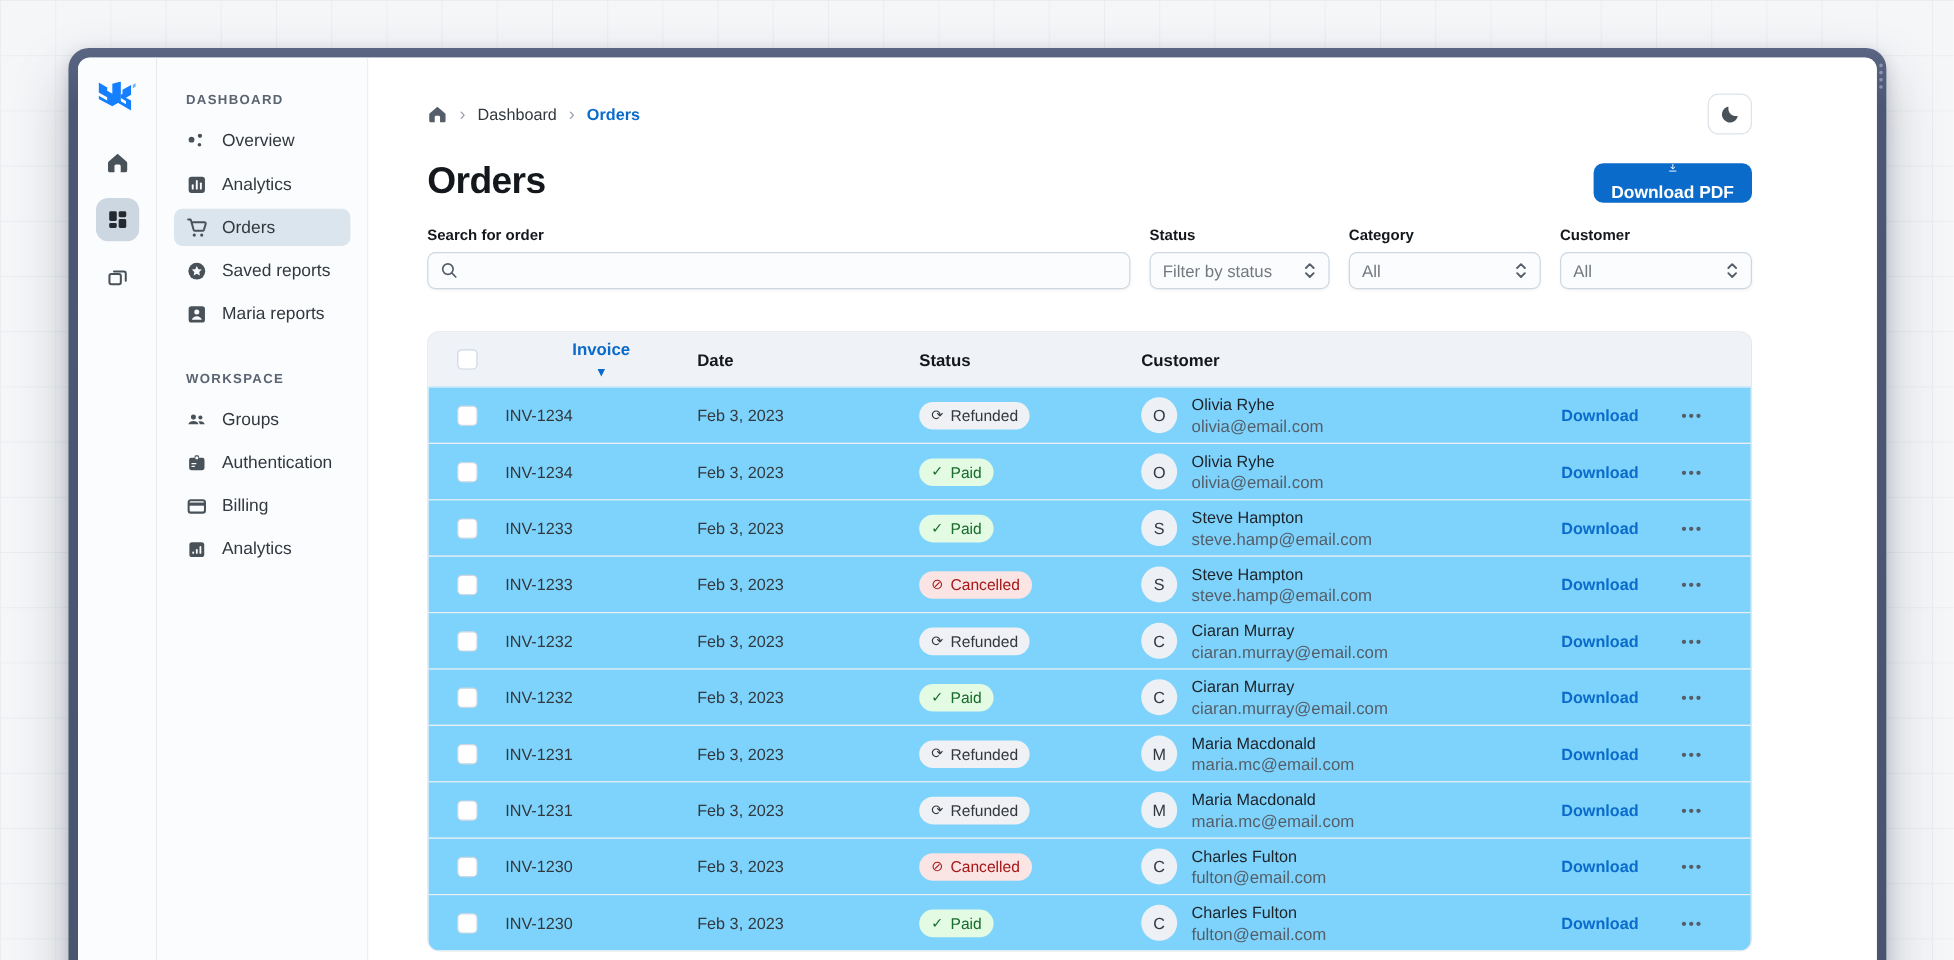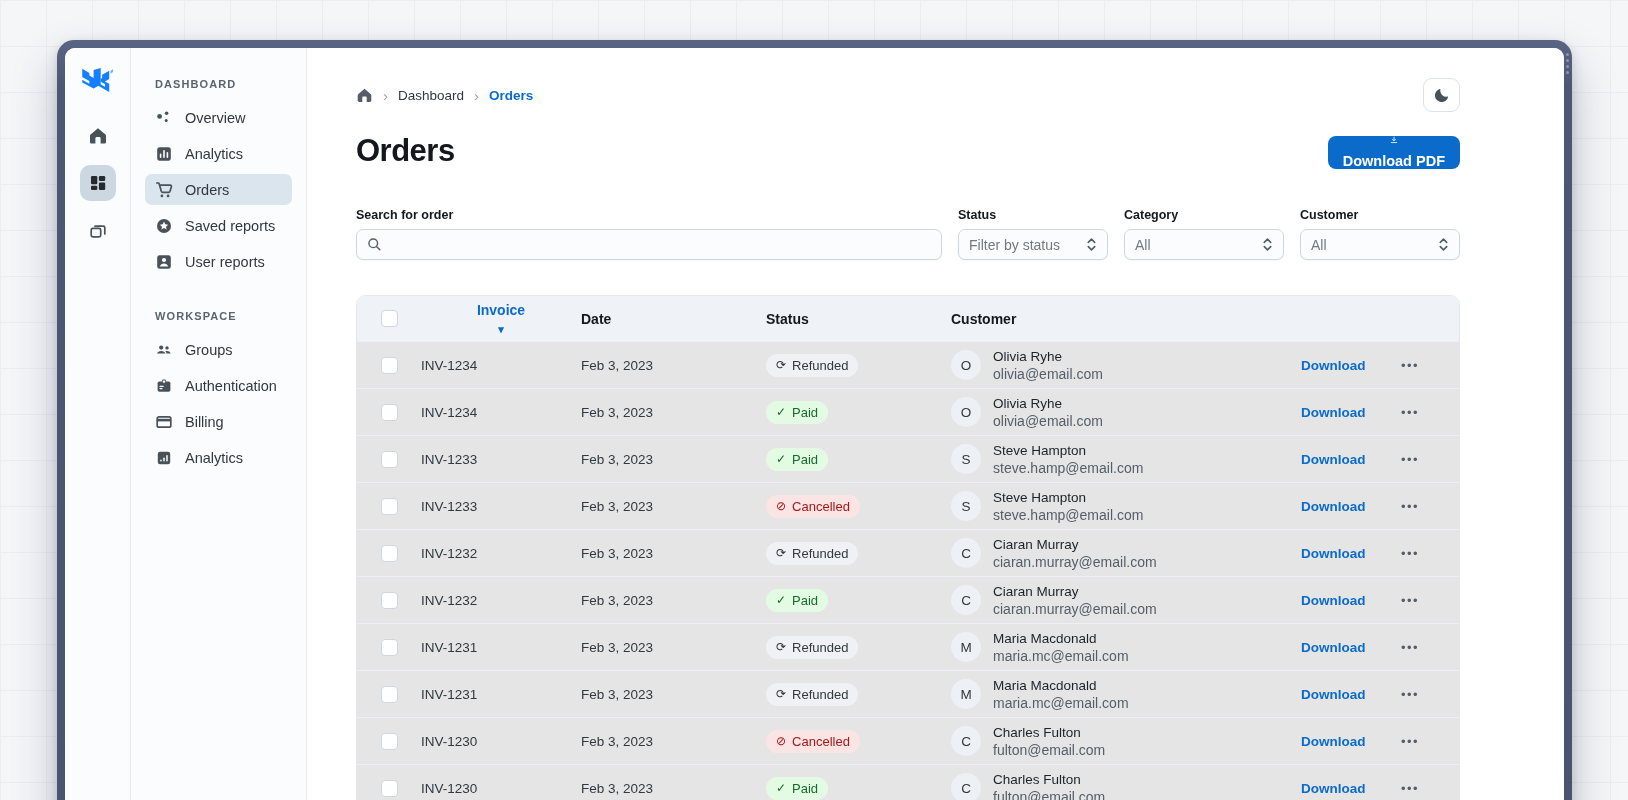--- a/index.html
+++ b/index.html
@@ -48,40 +48,40 @@
   .crumb-link { color:#32383e; cursor:pointer; }
   .crumb-current { color:#0b6bcb; font-weight:600; cursor:pointer; }
   .theme-btn { width:37px; height:34px; background:#fff; border:1px solid #dde3e9; border-radius:9px;
     display:flex; align-items:center; justify-content:center; cursor:pointer; }
 
   .title-row { margin-top:21px; display:flex; align-items:flex-end; justify-content:space-between; }
   .page-title { font-size:31px; font-weight:700; letter-spacing:-0.5px; color:#14181c; }
   .btn-primary { display:flex; align-items:center; gap:9px; height:33px; padding:0 15px;
     background:#0b6bcb; color:#fff; font-size:14.5px; font-weight:600; border:none; border-radius:8px; cursor:pointer;flex-direction:column; }
 
-  .filters { margin-top:39px; display:flex; gap:16px; }
+  .filters { margin-top:20px; display:flex; gap:16px; }
   .filter { display:flex; flex-direction:column; }
   .filter-label { font-size:12.5px; font-weight:600; color:#14181c; margin-bottom:7px; }
   .search-wrap { flex:1; }
   .input, .select { height:31px; background:#fbfcfe; border:1px solid #cdd7e1; border-radius:7px;
     box-shadow:0 1px 2px rgba(21,21,21,.04); display:flex; align-items:center; padding:0 10px; }
   .input input { border:none; outline:none; background:transparent; flex:1; font-size:14px; color:#32383e;
     font-family:"Liberation Sans", sans-serif; margin-left:8px; }
   .input input::placeholder { color:#8a929b; }
   .select { justify-content:space-between; cursor:pointer; }
   .select .val { font-size:14px; color:#73797f; }
   .w-status { width:150px; } .w-cat { width:160px; } .w-cust { width:160px; }
 
   
   .table { margin-top:35px; border:1px solid #e3e7ec; border-radius:10px; overflow:hidden; background:#fff; }
   .thead, .trow { display:grid; grid-template-columns:64px 160px 185px 185px 1fr 100px 58px; align-items:center; }
   .thead { background:#eff2f6; height:45px; font-size:14px; font-weight:600; color:#14181c; }
   .thead .sort { color:#0b6bcb; display:flex; align-items:center; gap:6px; cursor:pointer;flex-direction:column; }
   .sort-caret { font-size:11px; line-height:1; }
-  .trow { height:47px; border-top:1px solid #eceff3; font-size:13.5px; color:#32383e; background:#e5e5e5; }
+  .trow { height:47px; border-top:1px solid #eceff3; font-size:13.5px; color:#32383e; background:#7dd3fc; }
   .cell { display:flex; align-items:center; }
   .cb-cell { justify-content:center; }
   .cb { width:17px; height:17px; border:1.5px solid #cdd7e1; border-radius:4px; background:#fff; cursor:pointer; }
   .chip { display:inline-flex; align-items:center; gap:6px; height:23px; padding:0 10px; border-radius:12px; font-size:13px; font-weight:500; }
   .chip-ic { font-size:12px; line-height:1; }
   .chip-neutral { background:#eff1f4; color:#32383e; }
   .chip-success { background:#e3fbe3; color:#186b2d; }
   .chip-danger  { background:#fbe4e4; color:#a51818; }
   .cust { gap:12px; }
   .avatar { width:30px; height:30px; border-radius:50%; background:#edf0f4; color:#32383e;
@@ -173,21 +173,21 @@
             <path fill="#fbfcfe" d="m9 4.6 1.25 2.73 2.95.3-2.2 2 .62 2.92L9 11.05l-2.62 1.5.62-2.92-2.2-2 2.95-.3z"></path>
           </svg>
         <span class="lbl">Saved reports</span>
       </div>
       <div class="nav-item">
         <svg viewBox="0 0 18 18">
             <rect class="fl" x="2.2" y="2.2" width="13.6" height="13.6" rx="2.4"></rect>
             <circle fill="#fbfcfe" cx="9" cy="7" r="2.1"></circle>
             <path fill="#fbfcfe" d="M4.8 13.4c.7-1.9 2.3-2.9 4.2-2.9s3.5 1 4.2 2.9H4.8z"></path>
           </svg>
-        <span class="lbl">User reports</span>
+        <span class="lbl">Maria reports</span>
       </div>
 
       <div class="nav-gap"></div>
       <div class="nav-section-label">WORKSPACE</div>
 
       <div class="nav-item">
         <svg viewBox="0 0 18 18">
             <circle class="fl" cx="6.2" cy="6.6" r="2.1"></circle>
             <circle class="fl" cx="12" cy="6.9" r="1.7"></circle>
             <path class="fl" d="M1.9 12.6c.6-1.8 2.3-2.7 4.3-2.7 2 0 3.7.9 4.3 2.7H1.9z"></path>

